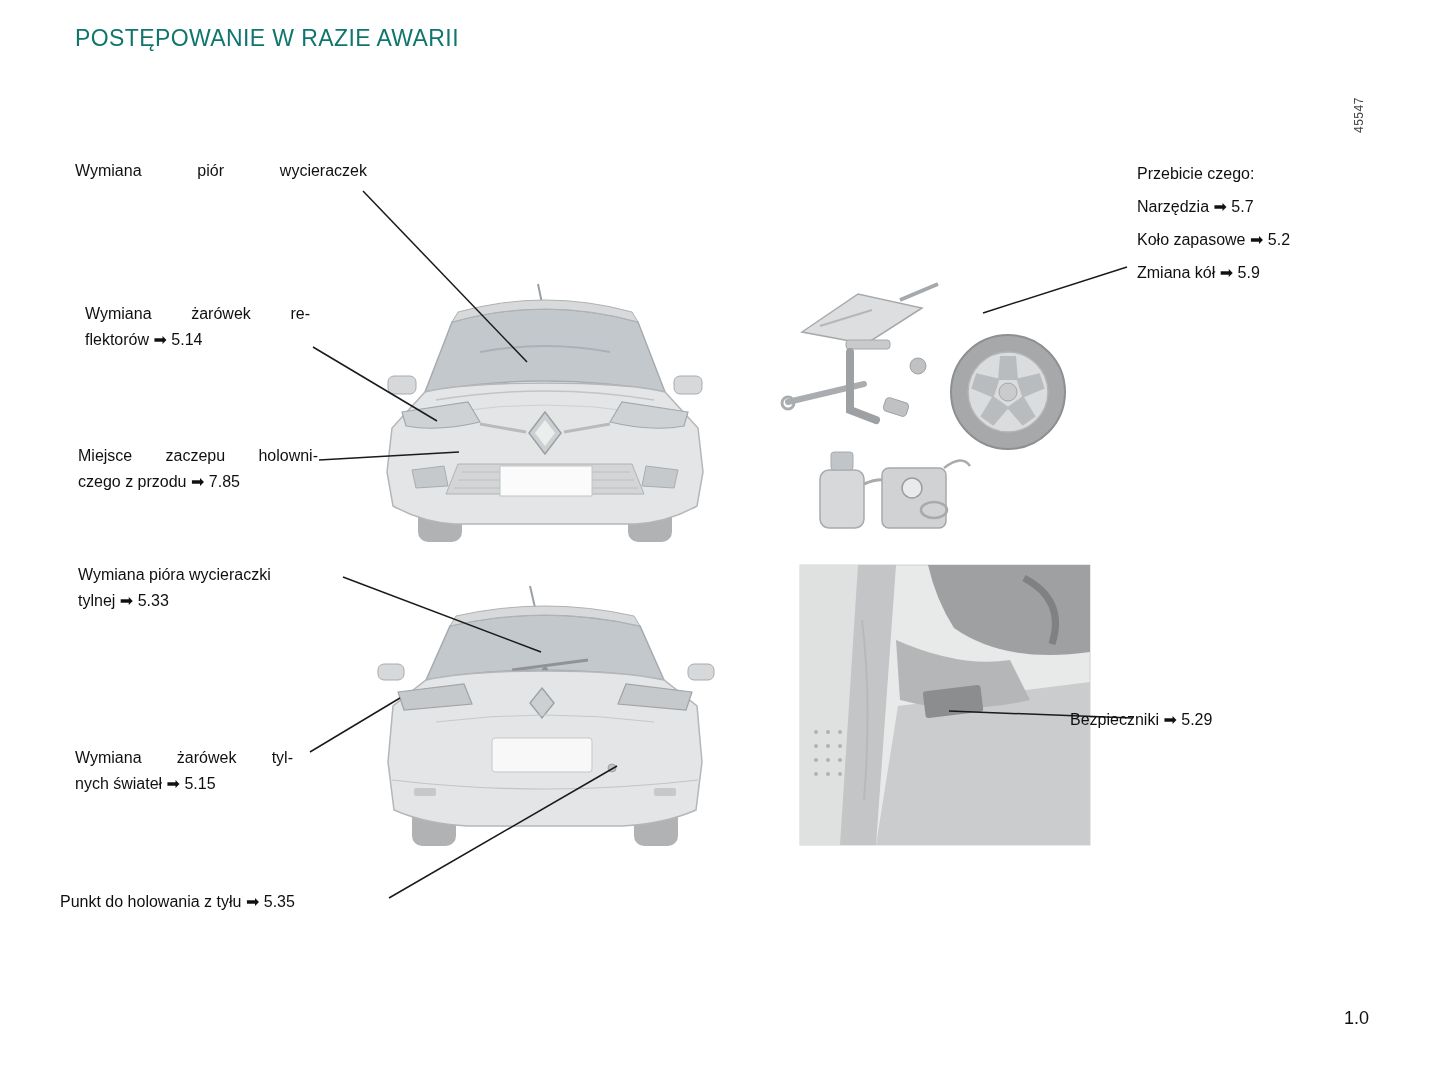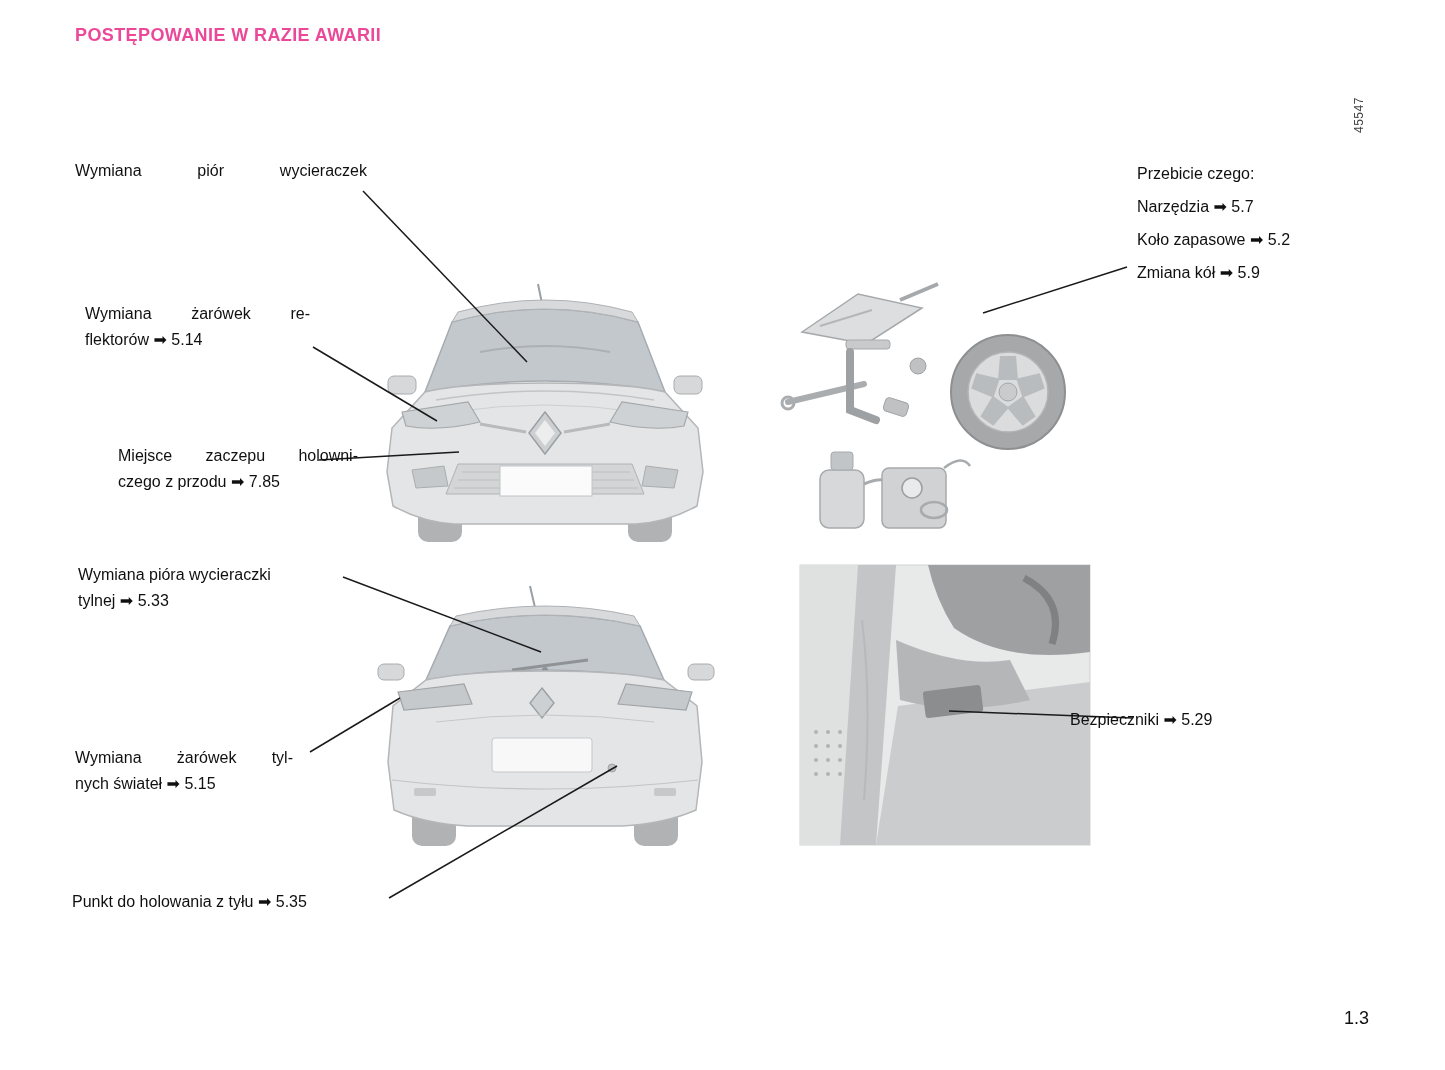--- a/index.html
+++ b/index.html
@@ -7,21 +7,21 @@
   .page {
     position:relative;
     width:1445px; height:1070px;
     background:#ffffff;
     font-family:"Liberation Sans", sans-serif;
     color:#111111;
     overflow:hidden;
   }
   .page-title {
     position:absolute; left:75px; top:25px;
-    font-size:18px; font-weight:700; letter-spacing:0.4px; color:#ec4899;
+    font-size:23px; font-weight:400; letter-spacing:0.4px; color:#0f766e;
   }
   .fig-code {
     position:absolute; left:1352px; top:133px;
     font-size:12px; color:#444;
     transform:rotate(-90deg); transform-origin:top left;
     letter-spacing:0.5px;
   }
   .callout {
     position:absolute;
     font-size:16px; line-height:26px; color:#101010;
@@ -192,45 +192,45 @@
 
   <div class="callout" style="left:75px; top:158px; width:292px;">
     <span class="line justify">Wymiana piór wycieraczek</span>
   </div>
 
   <div class="callout" style="left:85px; top:301px; width:225px;">
     <span class="line justify">Wymiana żarówek re-</span>
     <span class="line">flektorów ➡ 5.14</span>
   </div>
 
-  <div class="callout" style="left:78px; top:443px; width:240px;margin-left:40px;">
+  <div class="callout" style="left:78px; top:443px; width:240px;">
     <span class="line justify">Miejsce zaczepu holowni-</span>
     <span class="line">czego z przodu ➡ 7.85</span>
   </div>
 
   <div class="callout" style="left:78px; top:562px; width:265px;">
     <span class="line">Wymiana pióra wycieraczki</span>
     <span class="line">tylnej ➡ 5.33</span>
   </div>
 
   <div class="callout" style="left:75px; top:745px; width:218px;">
     <span class="line justify">Wymiana żarówek tyl-</span>
     <span class="line">nych świateł ➡ 5.15</span>
   </div>
 
-  <div class="callout" style="left:72px; top:889px;">
+  <div class="callout" style="left:60px; top:889px;">
     <span class="line">Punkt do holowania z tyłu ➡ 5.35</span>
   </div>
 
   <div class="callout" style="left:1137px; top:157px;">
     <span class="line lh33">Przebicie czego:</span>
     <span class="line lh33">Narzędzia ➡ 5.7</span>
     <span class="line lh33">Koło zapasowe ➡ 5.2</span>
     <span class="line lh33">Zmiana kół ➡ 5.9</span>
   </div>
 
   <div class="callout" style="left:1070px; top:707px;">
     <span class="line">Bezpieczniki ➡ 5.29</span>
   </div>
 
-  <div class="page-number">1.3</div>
+  <div class="page-number">1.0</div>
 
 </div>
 
 </body></html>

